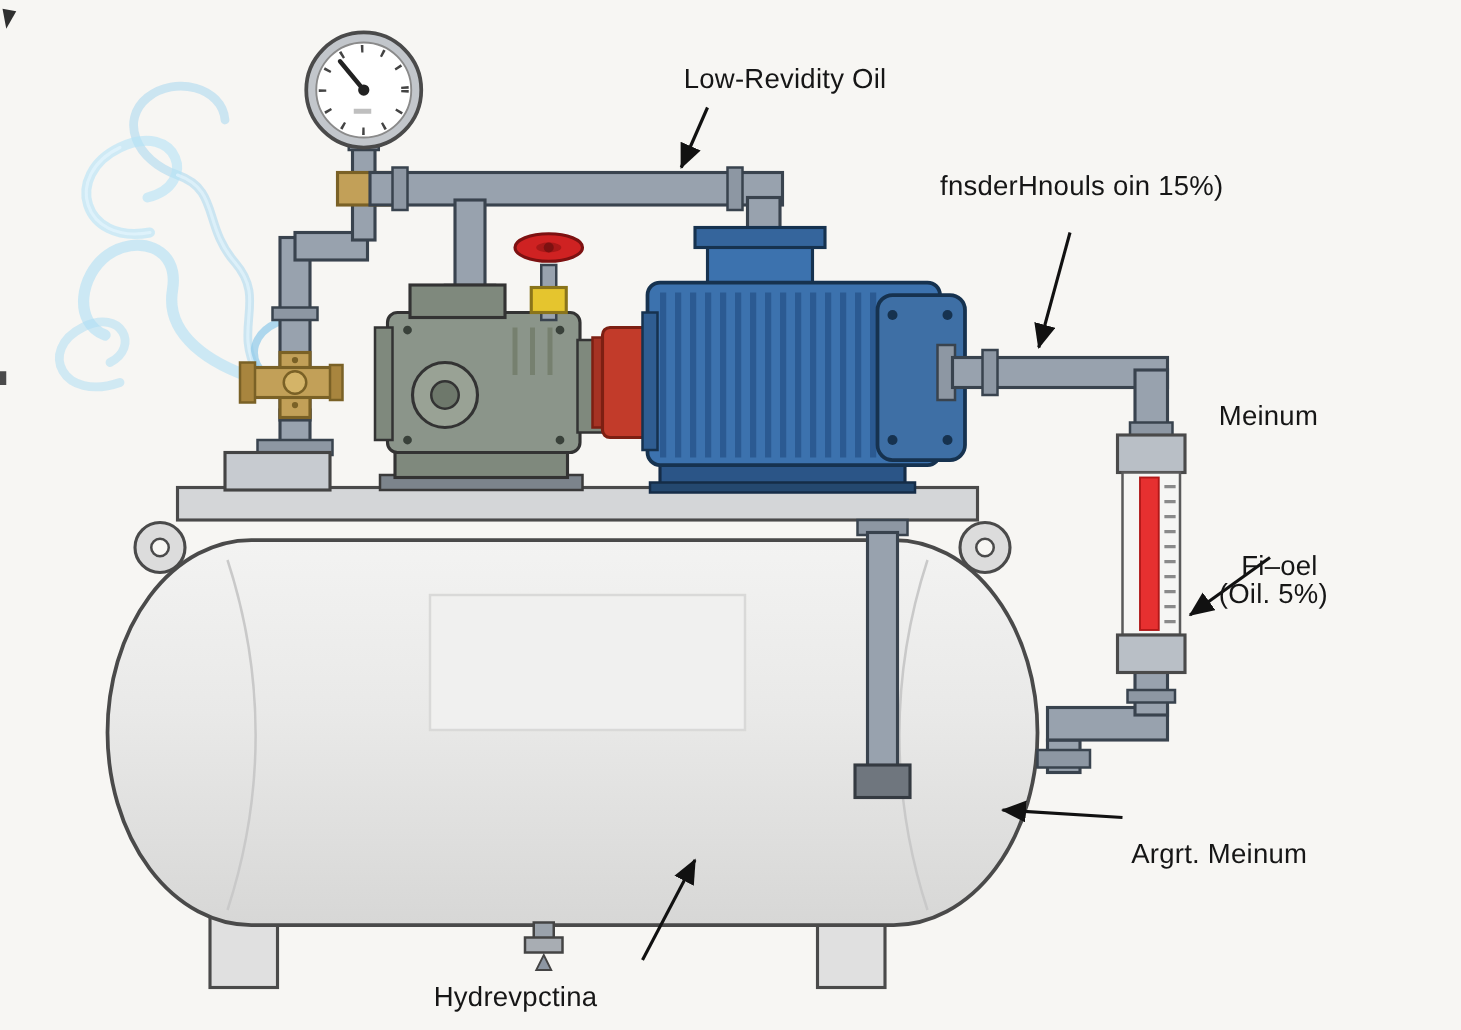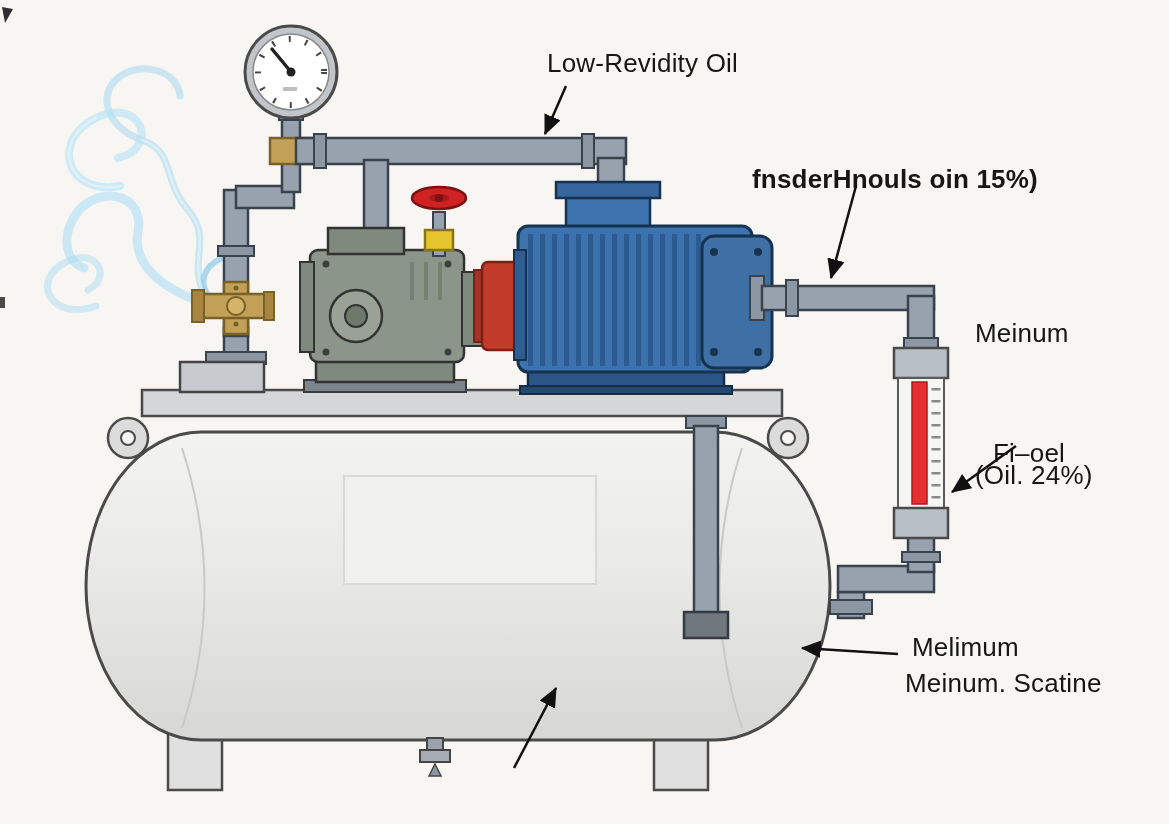--- a/index.html
+++ b/index.html
@@ -4,21 +4,21 @@
 <style>
   html,body { margin:0; padding:0; background:#ffffff; }
   .stage {
     position:relative; width:1169px; height:824px;
     background:#f7f6f3; overflow:hidden;
     font-family:"Liberation Sans", sans-serif;
   }
   .stage svg { position:absolute; left:0; top:0; }
   .lbl {
     position:absolute;
-    font-size:26px; line-height:34px;
+    font-size:22px; line-height:34px;
     color:#161616; white-space:nowrap;
     letter-spacing:0.2px;
   }
   .lbl.right-align { width:182px; }
 </style>
 </head>
 <body>
 
 <div class="stage">
 
@@ -194,22 +194,22 @@
     <path d="M566 86 L545 134" marker-end="url(#arrow)"></path>
     <path d="M856 186 L831 278" marker-end="url(#arrow)"></path>
     <path d="M1016 446 L952 492" marker-end="url(#arrow)"></path>
     <path d="M898 654 L802 648" marker-end="url(#arrow)"></path>
     <path d="M514 768 L556 688" marker-end="url(#arrow)"></path>
   </g>
 </svg>
 
   <div class="lbl" style="left:547px; top:46px;">Low-Revidity Oil</div>
 
-  <div class="lbl" style="left:752px; top:162px;font-weight:bold;">fnsderHnouls oin 15%)</div>
+  <div class="lbl" style="left:752px; top:132px;">fnsderHnouls oin 15%)</div>
 
   <div class="lbl right-align" style="left:975px; top:316px;">Meinum</div>
   <div class="lbl right-align" style="left:993px; top:416px;margin-top:20px;">Fi–oel</div>
-  <div class="lbl right-align" style="left:975px; top:458px;">(Oil. 24%)</div>
-
-  <div class="lbl" style="left:912px; top:630px;">Melimum</div>
-  <div class="lbl" style="left:905px; top:666px;">Meinum. Scatine</div>
-
+  <div class="lbl right-align" style="left:975px; top:458px;">(Oil. 5%)</div>
+
+  <div class="lbl" style="left:905px; top:666px;">Argrt. Meinum</div>
+
+  <div class="lbl" style="left:347px; top:781px;">Hydrevpctina</div>
 </div>
 
 </body></html>

